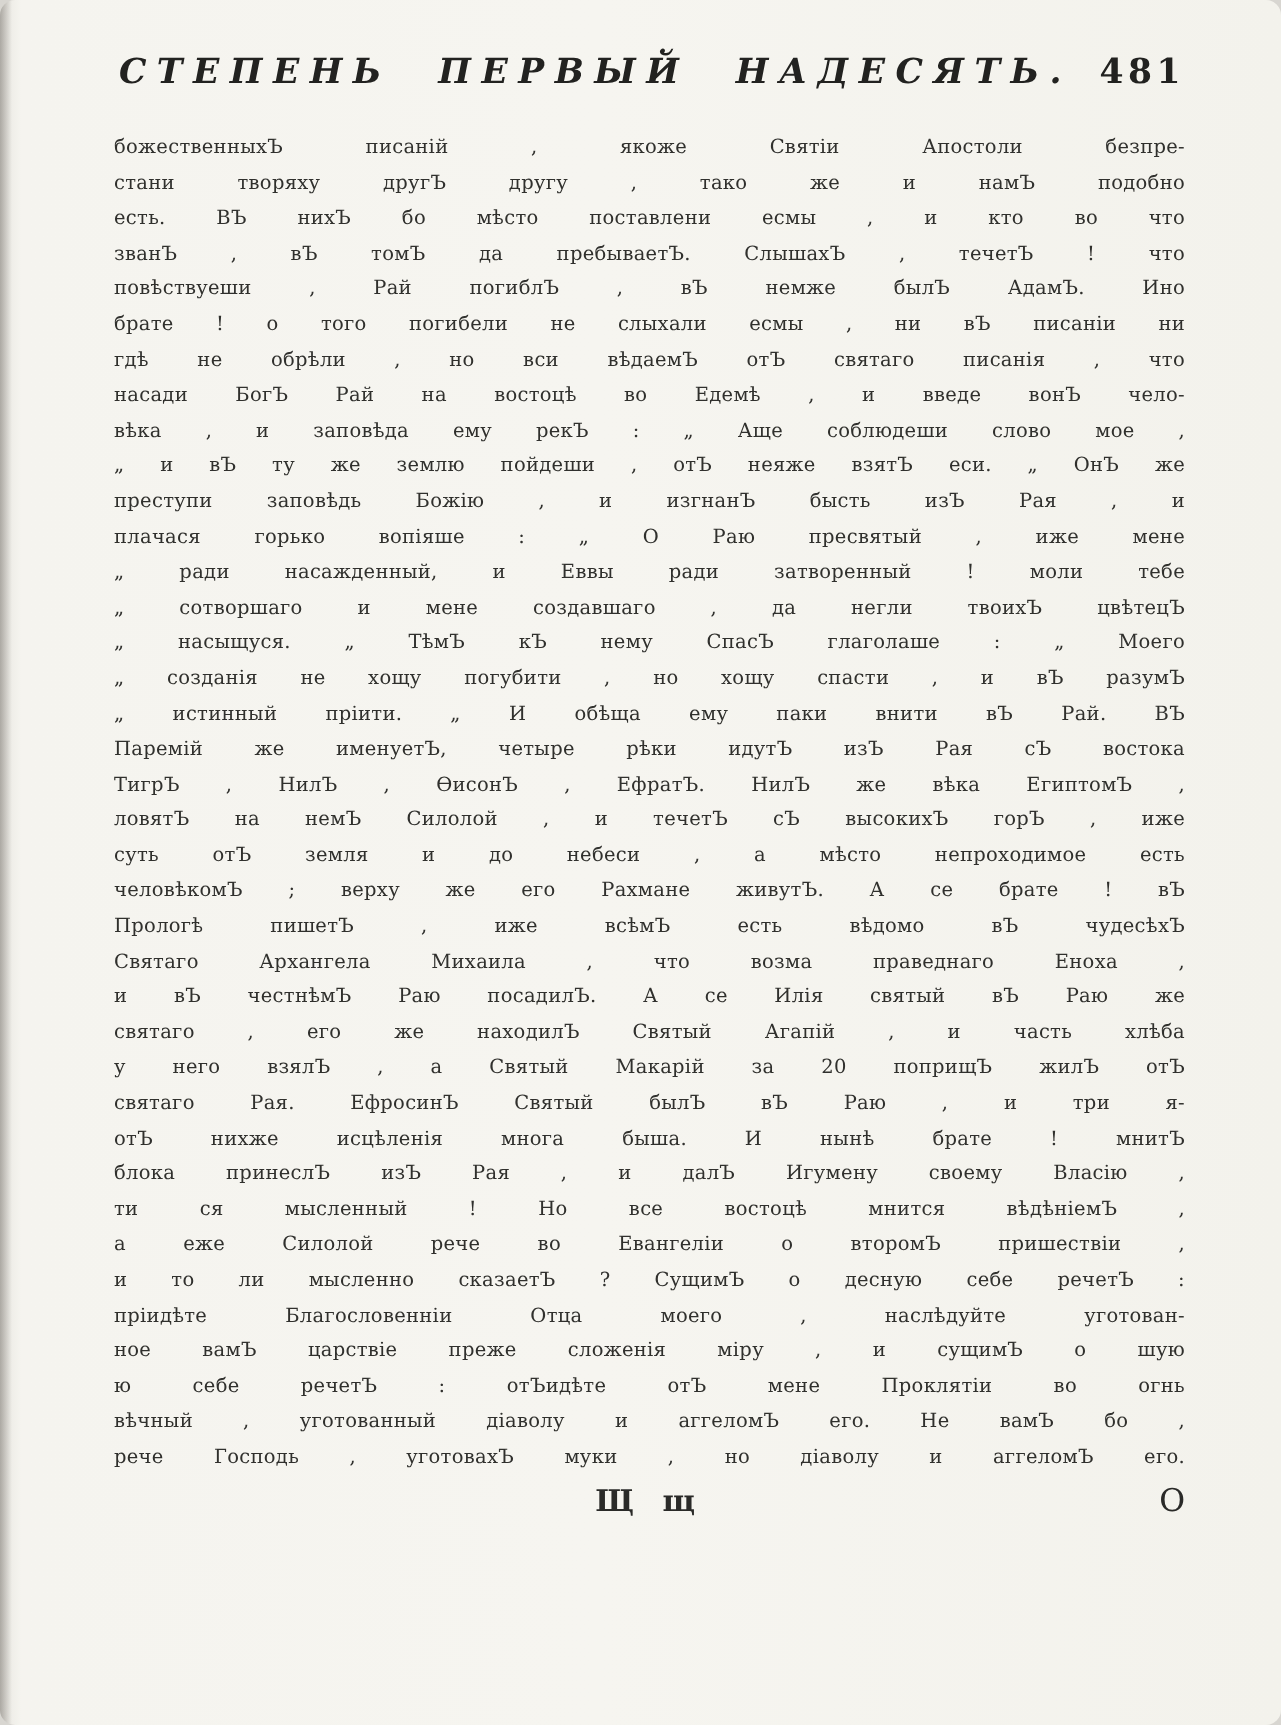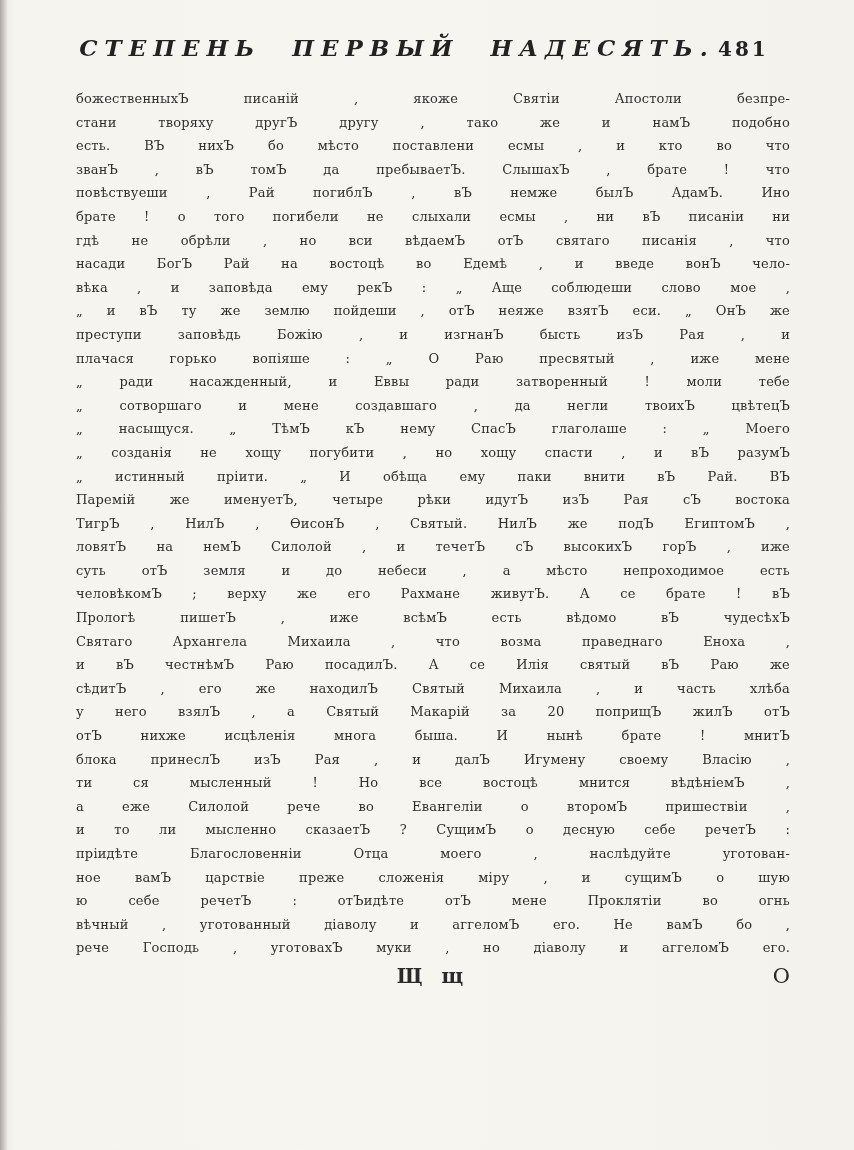--- a/index.html
+++ b/index.html
@@ -12,20 +12,21 @@
     width: 854px;
     height: 1150px;
     margin: 0 auto;
     box-sizing: border-box;
     background: #f5f4ef;
     background: linear-gradient(90deg, #e8e6e0 0px, #f5f4ef 14px, #f6f5f0 400px, #f3f2ec 854px);
     color: #2a2a28;
     font-family: "DejaVu Serif", "Liberation Serif", serif;
     overflow: hidden;
     padding: 34px 64px 0 76px;
+    border-radius: 10px;
   }
   .gutter-shadow {
     position: absolute;
     left: 0; top: 0;
     width: 8px; height: 100%;
     background: linear-gradient(90deg, rgba(60,55,50,0.35), rgba(60,55,50,0));
     pointer-events: none;
   }
   .header-row {
     display: flex;
@@ -39,22 +40,22 @@
     font-size: 23px;
     font-weight: bold;
     font-style: italic;
     letter-spacing: 7px;
     word-spacing: 16px;
     color: #222220;
     white-space: nowrap;
   }
   .page-number {
     width: 72px;
-    text-align: left;
-    font-size: 20px;
+    text-align: right;
+    font-size: 23px;
     font-weight: bold;
     letter-spacing: 3px;
     color: #222220;
   }
   .body-text {
     font-size: 13px;
     line-height: 23.6px;
     color: #30302d;
   }
   .body-text .line {
@@ -91,44 +92,45 @@
 
   <div class="header-row">
     <h1 class="chapter-title">СТЕПЕНЬ ПЕРВЫЙ НАДЕСЯТЬ.</h1>
     <span class="page-number">481</span>
   </div>
 
   <div class="body-text" id="body-lines">
       <div class="line">божественныхЪ писаній , якоже Святіи Апостоли безпре-</div>
       <div class="line">стани творяху другЪ другу , тако же и намЪ подобно</div>
       <div class="line">есть. ВЪ нихЪ бо мѣсто поставлени есмы , и кто во что</div>
-      <div class="line">званЪ , вЪ томЪ да пребываетЪ. СлышахЪ , брате ! что</div>
+      <div class="line">званЪ , вЪ томЪ да пребываетЪ. СлышахЪ , течетЪ ! что</div>
       <div class="line">повѣствуеши , Рай погиблЪ , вЪ немже былЪ АдамЪ. Ино</div>
       <div class="line">брате ! о того погибели не слыхали есмы , ни вЪ писаніи ни</div>
       <div class="line">гдѣ не обрѣли , но вси вѣдаемЪ отЪ святаго писанія , что</div>
       <div class="line">насади БогЪ Рай на востоцѣ во Едемѣ , и введе вонЪ чело-</div>
       <div class="line">вѣка , и заповѣда ему рекЪ : „ Аще соблюдеши слово мое ,</div>
       <div class="line">„ и вЪ ту же землю пойдеши , отЪ неяже взятЪ еси. „  ОнЪ же</div>
       <div class="line">преступи заповѣдь Божію , и изгнанЪ бысть изЪ Рая , и</div>
       <div class="line">плачася горько вопіяше : „ О Раю пресвятый , иже мене</div>
       <div class="line">„ ради насажденный, и Еввы ради затворенный ! моли тебе</div>
       <div class="line">„ сотворшаго и мене создавшаго , да негли твоихЪ цвѣтецЪ</div>
       <div class="line">„ насыщуся. „  ТѣмЪ кЪ нему СпасЪ глаголаше : „ Моего</div>
       <div class="line">„ созданія не хощу погубити , но хощу спасти , и вЪ разумЪ</div>
       <div class="line">„ истинный пріити. „  И обѣща ему паки внити вЪ Рай. ВЪ</div>
       <div class="line">Паремій же именуетЪ, четыре рѣки идутЪ изЪ Рая сЪ востока</div>
-      <div class="line">ТигрЪ , НилЪ , ѲисонЪ , Святый. НилЪ же подЪ ЕгиптомЪ ,</div>
+      <div class="line">ТигрЪ , НилЪ , ѲисонЪ , ЕфратЪ. НилЪ же вѣка ЕгиптомЪ ,</div>
       <div class="line">ловятЪ на немЪ Силолой , и течетЪ сЪ высокихЪ горЪ , иже</div>
       <div class="line">суть отЪ земля и до небеси , а мѣсто непроходимое есть</div>
       <div class="line">человѣкомЪ ; верху же его Рахмане живутЪ. А се брате ! вЪ</div>
       <div class="line">Прологѣ пишетЪ , иже всѣмЪ есть вѣдомо вЪ чудесѣхЪ</div>
       <div class="line">Святаго Архангела Михаила , что возма праведнаго Еноха ,</div>
       <div class="line">и вЪ честнѣмЪ Раю посадилЪ. А се Илія святый вЪ Раю же</div>
-      <div class="line">сѣдитЪ , его же находилЪ Святый Михаила , и часть хлѣба</div>
+      <div class="line">святаго , его же находилЪ Святый Агапій , и часть хлѣба</div>
       <div class="line">у него взялЪ , а Святый Макарій за 20 поприщЪ жилЪ отЪ</div>
+      <div class="line">святаго Рая. ЕфросинЪ Святый былЪ вЪ Раю , и три я-</div>
       <div class="line">отЪ нихже исцѣленія многа быша. И нынѣ брате ! мнитЪ</div>
       <div class="line">блока принеслЪ изЪ Рая , и далЪ Игумену своему Власію ,</div>
       <div class="line">ти ся мысленный ! Но все востоцѣ мнится вѣдѣніемЪ ,</div>
       <div class="line">а еже Силолой рече во Евангеліи о второмЪ пришествіи ,</div>
       <div class="line">и то ли мысленно сказаетЪ ? СущимЪ о десную себе речетЪ :</div>
       <div class="line">пріидѣте Благословенніи Отца моего , наслѣдуйте уготован-</div>
       <div class="line">ное вамЪ царствіе преже сложенія міру , и сущимЪ о шую</div>
       <div class="line">ю себе речетЪ : отЪидѣте отЪ мене Проклятіи во огнь</div>
       <div class="line">вѣчный , уготованный діаволу и аггеломЪ его. Не вамЪ бо ,</div>
       <div class="line">рече Господь , уготовахЪ муки , но діаволу и аггеломЪ его.</div>

